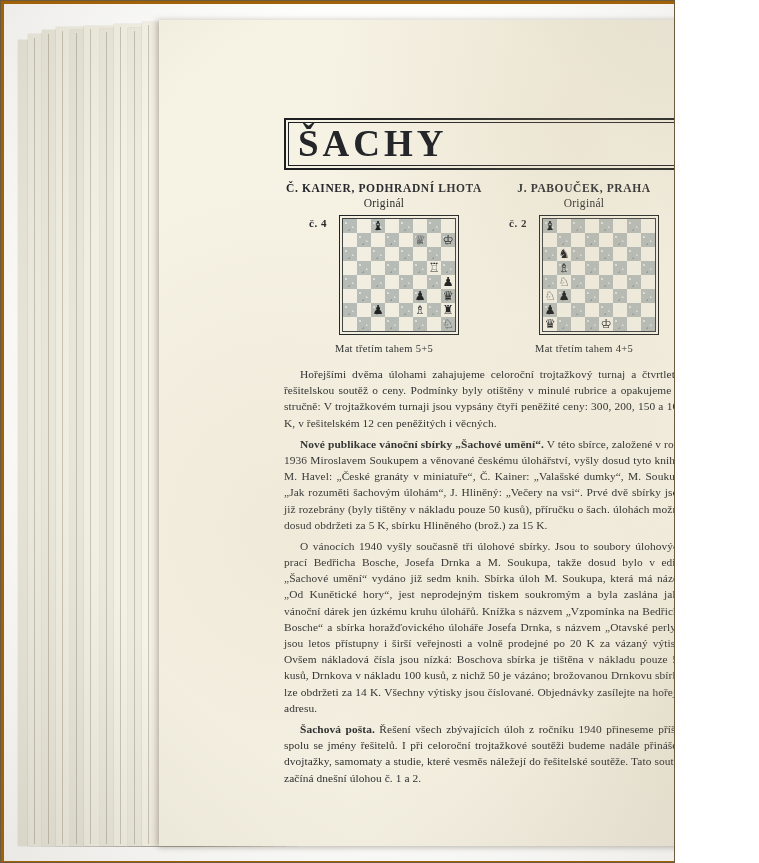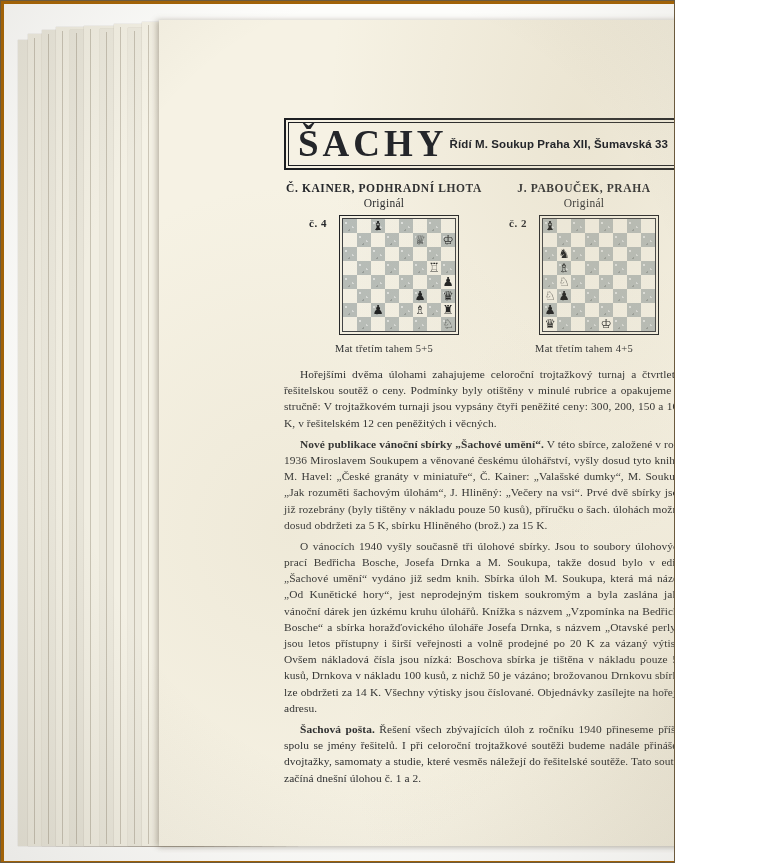--- a/index.html
+++ b/index.html
@@ -273,21 +273,20 @@
 
     <div id="front-page">
       <div id="dogear"></div>
 
       <div id="content">
 
         <div id="masthead">
           <div id="masthead-inner"></div>
           <div id="mast-title">ŠACHY</div>
           <div id="mast-right">
-            <div id="mast-editor">Řídí M. Soukup Praha XII, Šumavská 33</div>
           </div>
         </div>
 
         <div id="credits">
           <div class="credit-col">
             <div class="credit-name">Č. KAINER, PODHRADNÍ LHOTA</div>
             <div class="credit-sub">Originál</div>
           </div>
           <div class="credit-col">
             <div class="credit-name">J. PABOUČEK, PRAHA</div>

